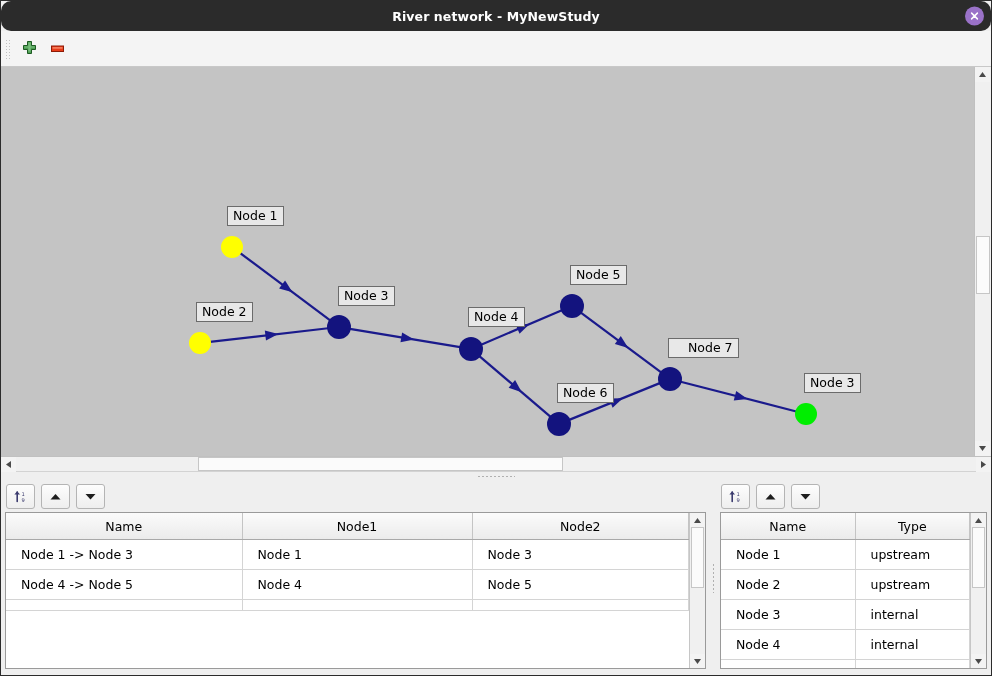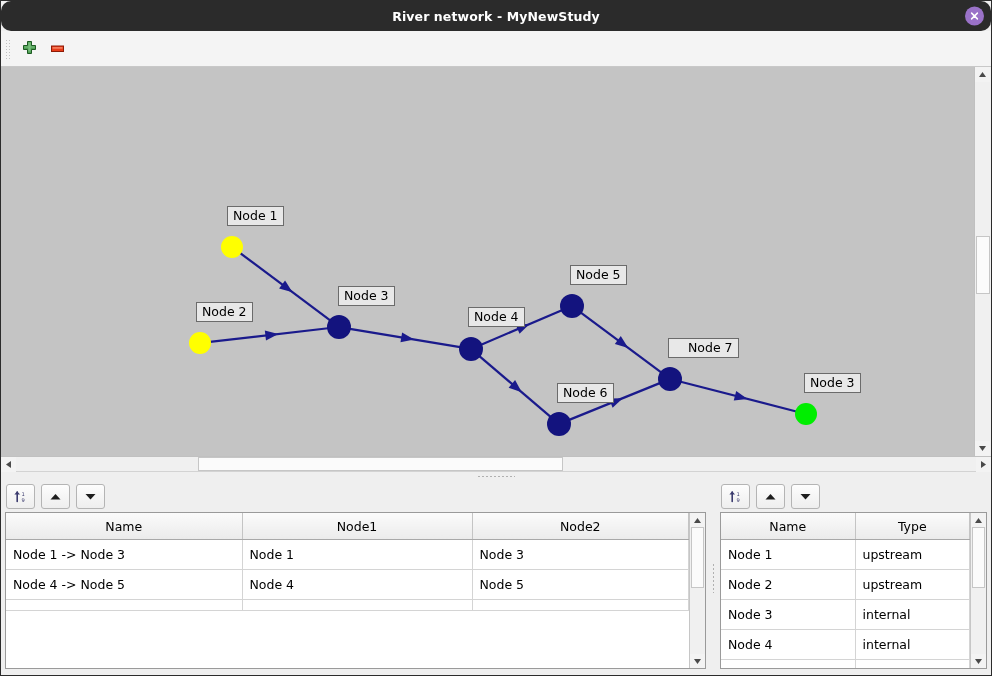--- a/index.html
+++ b/index.html
@@ -179,21 +179,21 @@
     background: linear-gradient(#fbfbfb, #ebebeb);
     border-right: 1px solid #c4c4c4;
     border-bottom: 1px solid #a8a8a8;
     font-weight: normal; font-size: 12.5px;
     height: 24px; color: #000;
     cursor: pointer;
   }
   table.grid td {
     border-right: 1px solid #d4d4d4;
     border-bottom: 1px solid #d4d4d4;
-    height: 29px; padding: 0 0 0 7px;
+    height: 29px; padding: 0 0 0 15px;
     text-align: left; background: #ffffff;
     white-space: nowrap; overflow: hidden;
   }
   table.grid tr:last-child td { height: 10px; }
   .table-vscroll {
     width: 16px; min-width: 16px;
     background: #f0f0f0;
     border-left: 1px solid #c6c6c6;
     display: flex; flex-direction: column;
     box-sizing: border-box;

